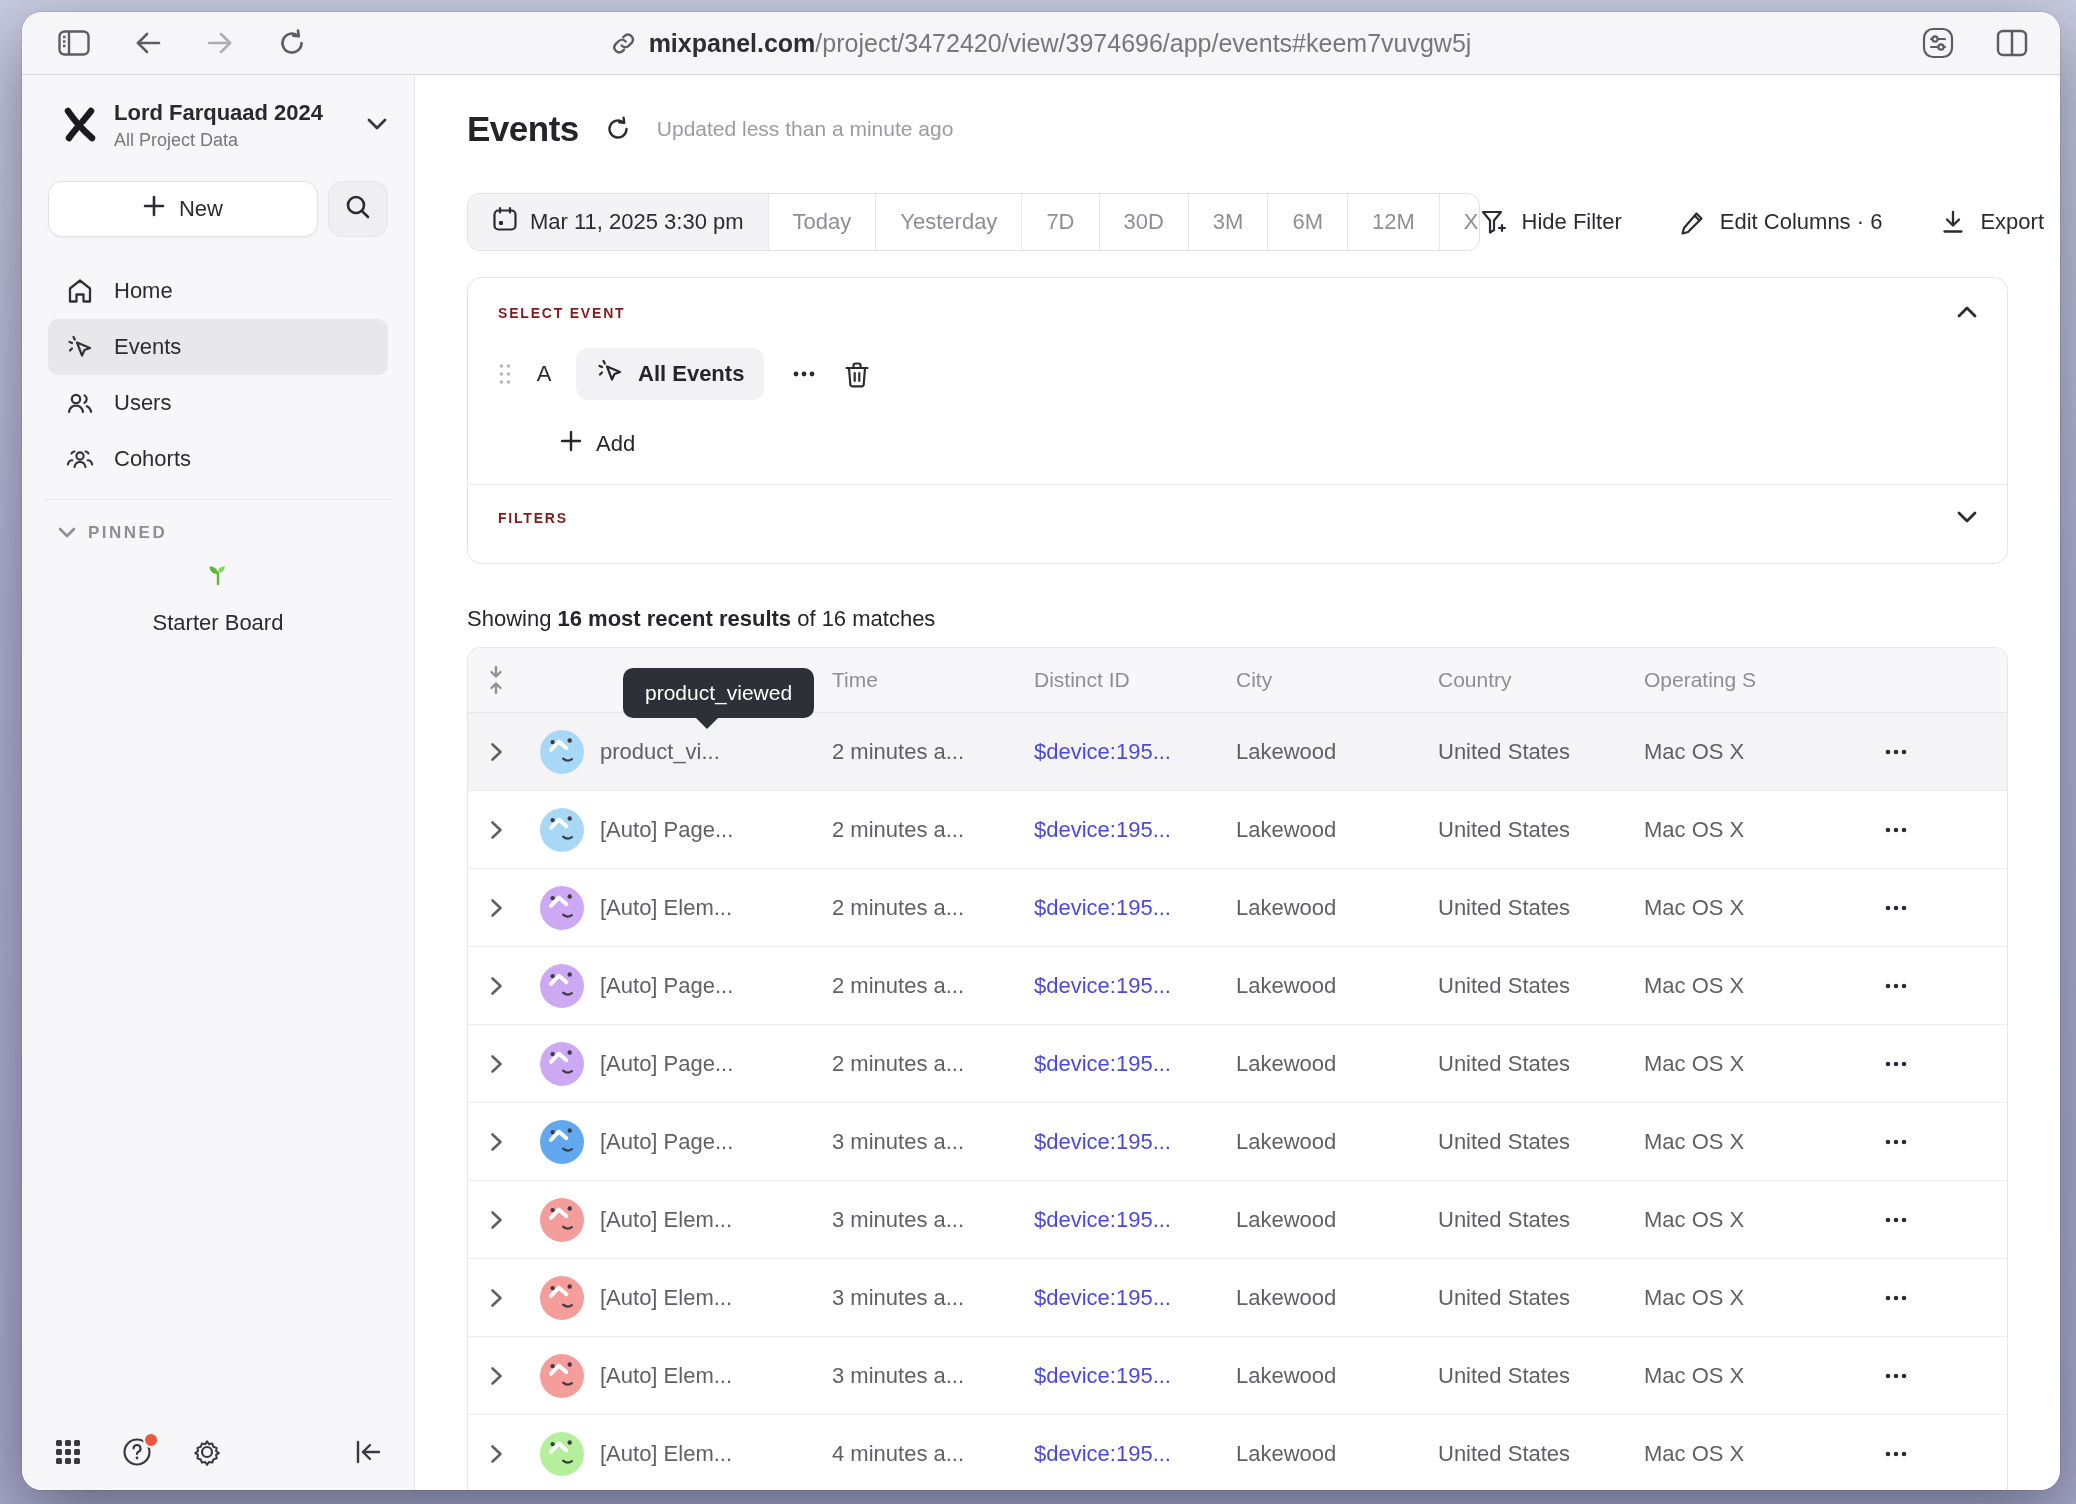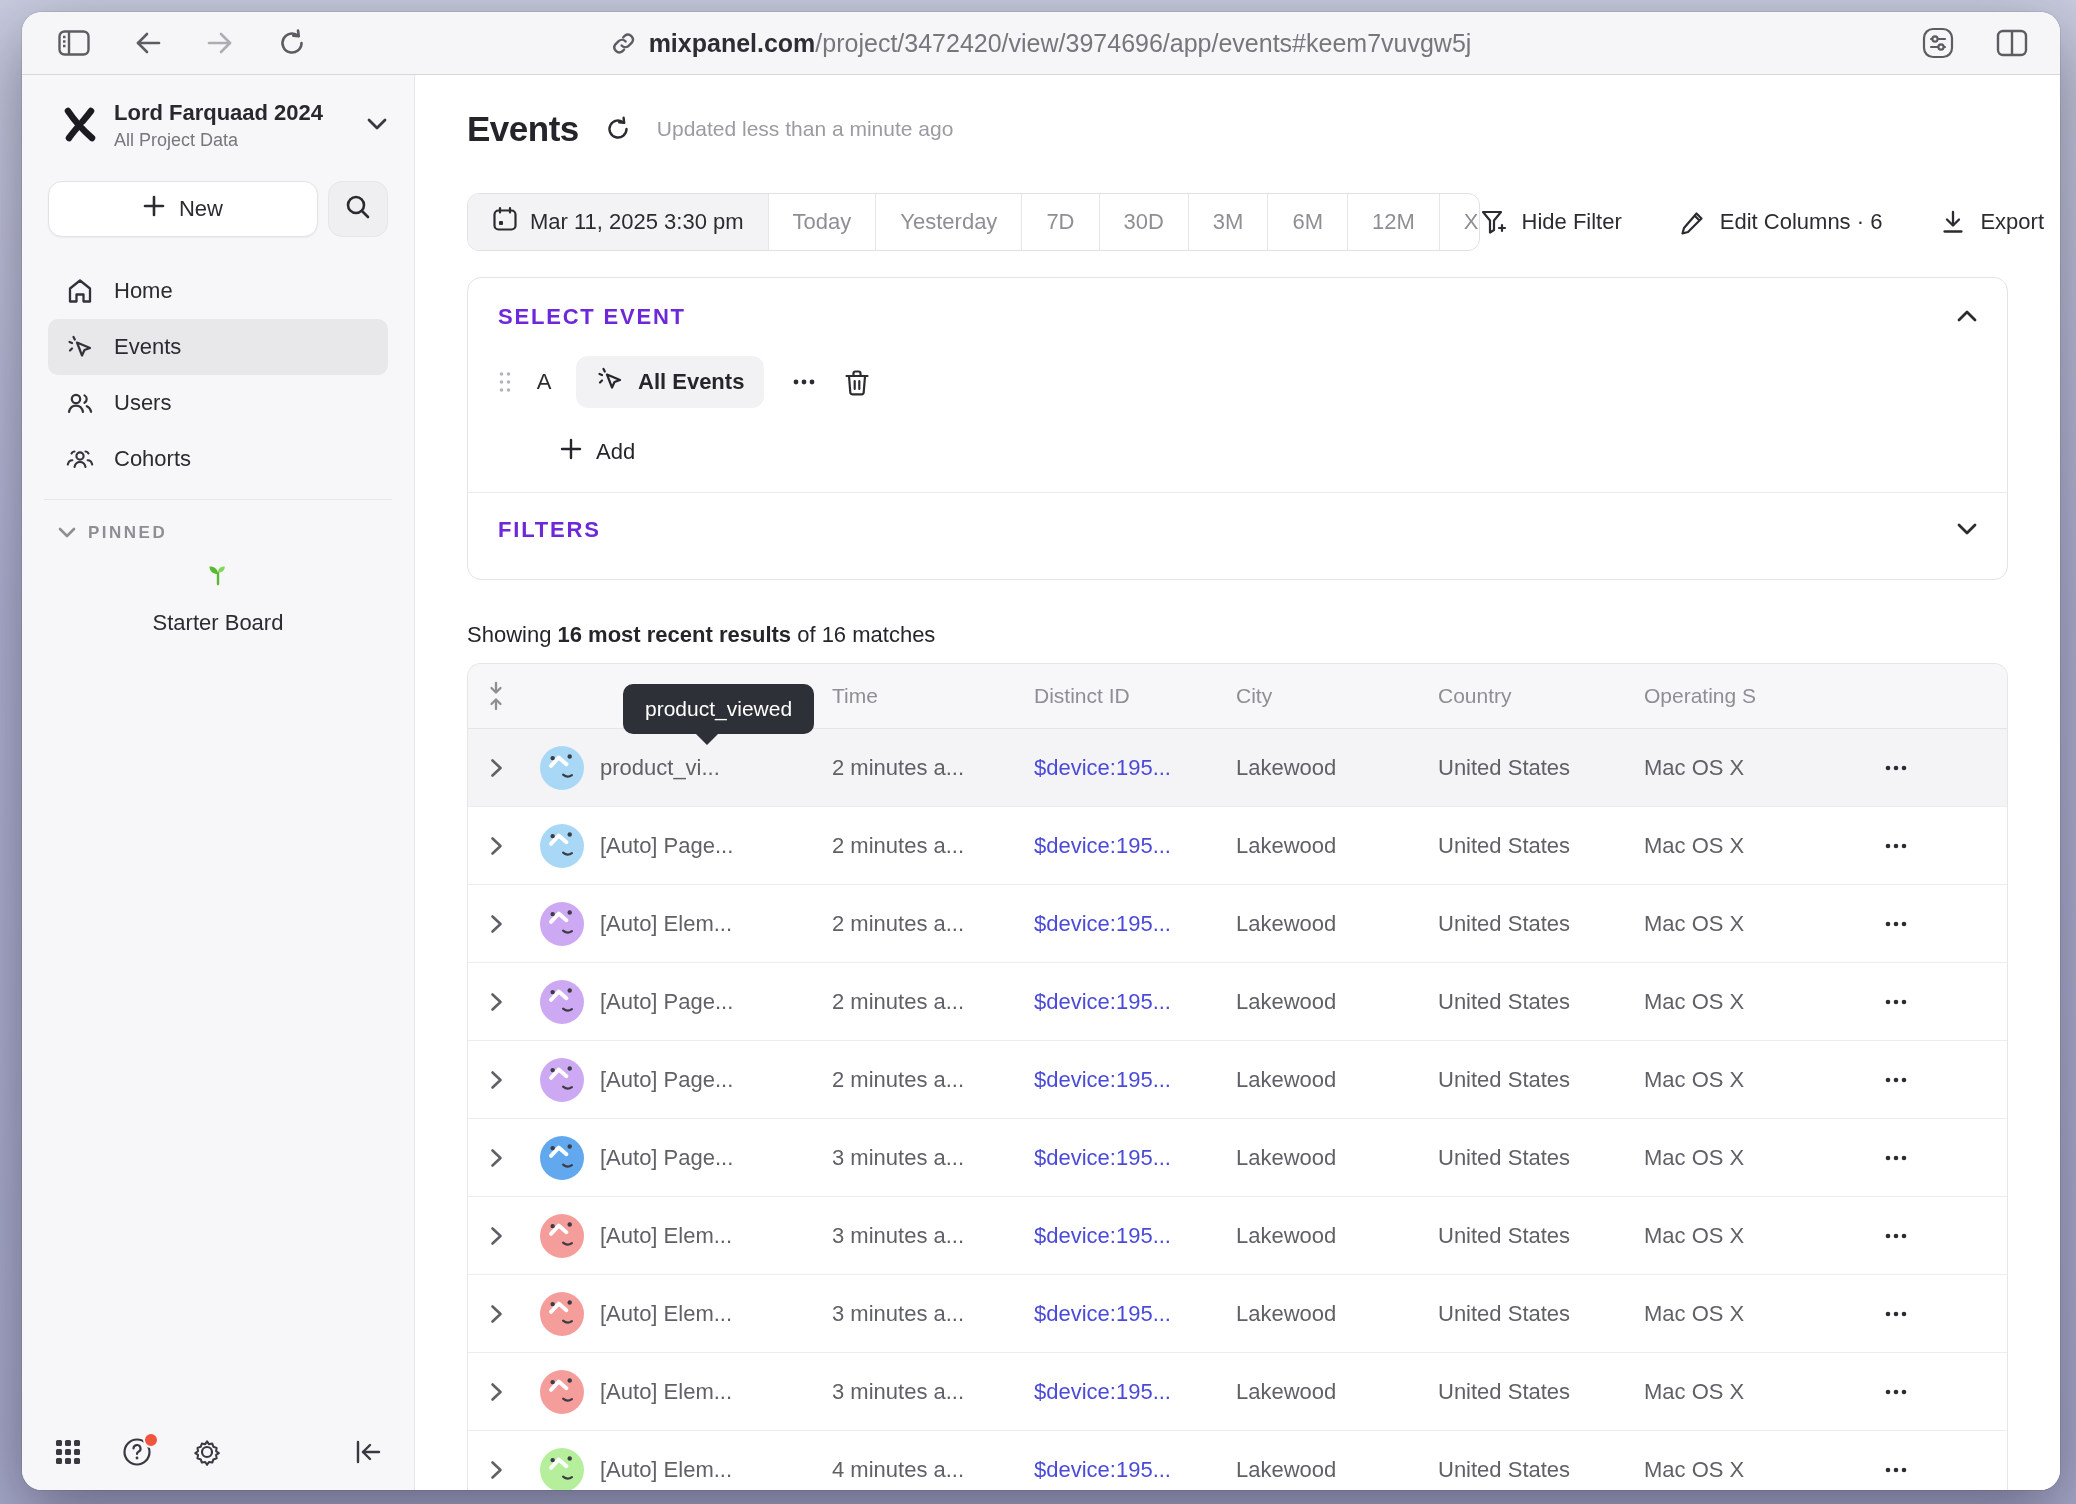--- a/index.html
+++ b/index.html
@@ -80,21 +80,21 @@
   .seg.active { background:#f3f2f5; color:#2c2b31; font-weight:500; }
   .tb-actions { margin-left:auto; display:flex; align-items:center; gap:58px; }
   .tb-btn { display:flex; align-items:center; gap:14px; font-size:22px; font-weight:500;
     color:#2c2b31; cursor:pointer; white-space:nowrap; }
   .tb-btn .ic { display:flex; color:#2c2b31; }
 
   
   .qb-card { margin-top:28px; border:1px solid #e4e3e6; border-radius:14px; background:#fff; }
   .qb-section { padding:26px 30px; }
   .qb-head { display:flex; align-items:center; }
-  .qb-title { font-size:22px; font-weight:700; letter-spacing:1.8px; color:#6d28d9; }
+  .qb-title { font-size:14px; font-weight:700; letter-spacing:1.8px; color:#7f1d1d; }
   .qb-head .chev { margin-left:auto; cursor:pointer; }
   .event-row { display:flex; align-items:center; gap:22px; margin-top:26px; }
   .drag { color:#b4b3ba; display:flex; cursor:grab; }
   .row-letter { font-size:22px; font-weight:500; color:#2c2b31; width:20px; text-align:center; }
   .chip { display:flex; align-items:center; gap:14px; background:#f2f1f4; border-radius:12px;
     height:52px; padding:0 20px; font-size:22px; font-weight:700; color:#26252b; cursor:pointer; }
   .more-dots { color:#2c2b31; display:flex; cursor:pointer; padding:0 6px; }
   .trash { color:#2c2b31; display:flex; cursor:pointer; }
   .add-row { display:flex; align-items:center; gap:14px; margin-top:30px; margin-left:62px;
     font-size:22px; color:#26252b; cursor:pointer; width:max-content; }

